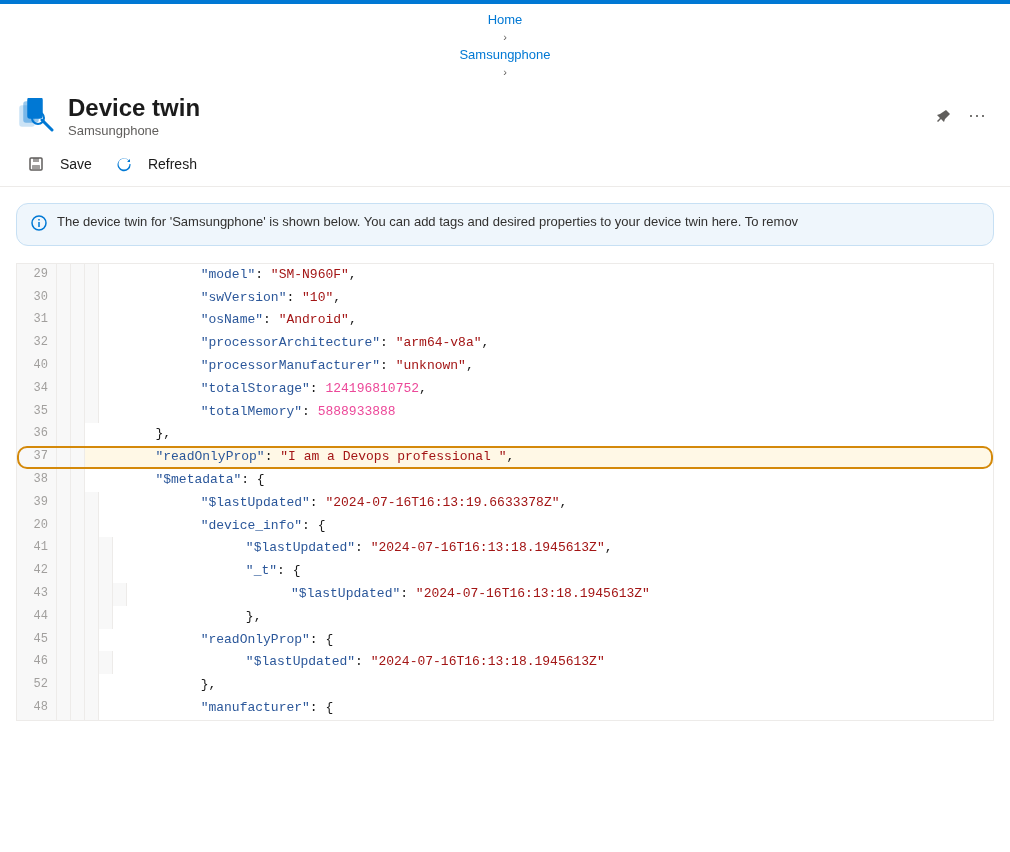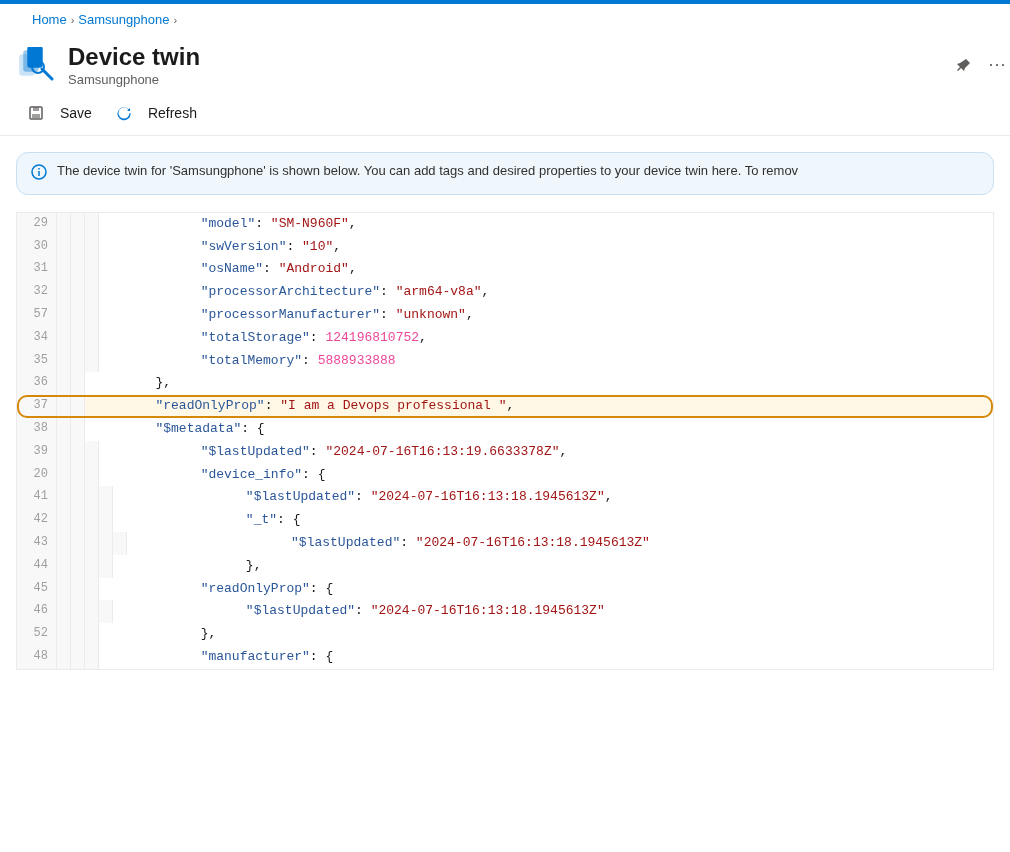--- a/index.html
+++ b/index.html
@@ -6,45 +6,46 @@
     body {
       font-family: 'Segoe UI', Arial, sans-serif;
       background: #fff;
       color: #333;
       font-size: 14px;
     }
 
     .breadcrumb {
       display: flex;
       align-items: center;
-      padding: 8px 32px;
+      padding: 8px 16px;
       font-size: 13px;
       color: #0078d4;
       gap: 4px;
+      flex-direction: column;
     }
 
     .breadcrumb span {
       color: #605e5c;
     }
 
     .breadcrumb a {
       color: #0078d4;
       text-decoration: none;
       cursor: pointer;
     }
 
     .chevron {
       color: #605e5c;
       font-size: 11px;
     }
 
     .page-header {
       display: flex;
       align-items: center;
-      padding: 8px 0 4px 16px;
+      padding: 8px 20px 4px 16px;
       gap: 12px;
     }
 
     .page-icon {
       width: 40px;
       height: 40px;
       display: flex;
       align-items: center;
       justify-content: center;
     }
@@ -274,21 +275,21 @@
       <div class="line-content">&nbsp;&nbsp;&nbsp;&nbsp;&nbsp;&nbsp;&nbsp;&nbsp;&nbsp;&nbsp;&nbsp;&nbsp;<span class="key">"osName"</span><span class="punct">: </span><span class="str-val">"Android"</span><span class="punct">,</span></div>
     </div>
     <div class="code-line">
       <div class="line-number">32</div>
       <div class="collapse-gutter"></div>
       <div class="collapse-gutter"></div>
       <div class="collapse-gutter"></div>
       <div class="line-content">&nbsp;&nbsp;&nbsp;&nbsp;&nbsp;&nbsp;&nbsp;&nbsp;&nbsp;&nbsp;&nbsp;&nbsp;<span class="key">"processorArchitecture"</span><span class="punct">: </span><span class="str-val">"arm64-v8a"</span><span class="punct">,</span></div>
     </div>
     <div class="code-line">
-      <div class="line-number">57</div>
+      <div class="line-number">40</div>
       <div class="collapse-gutter"></div>
       <div class="collapse-gutter"></div>
       <div class="collapse-gutter"></div>
       <div class="line-content">&nbsp;&nbsp;&nbsp;&nbsp;&nbsp;&nbsp;&nbsp;&nbsp;&nbsp;&nbsp;&nbsp;&nbsp;<span class="key">"processorManufacturer"</span><span class="punct">: </span><span class="str-val">"unknown"</span><span class="punct">,</span></div>
     </div>
     <div class="code-line">
       <div class="line-number">34</div>
       <div class="collapse-gutter"></div>
       <div class="collapse-gutter"></div>
       <div class="collapse-gutter"></div>

